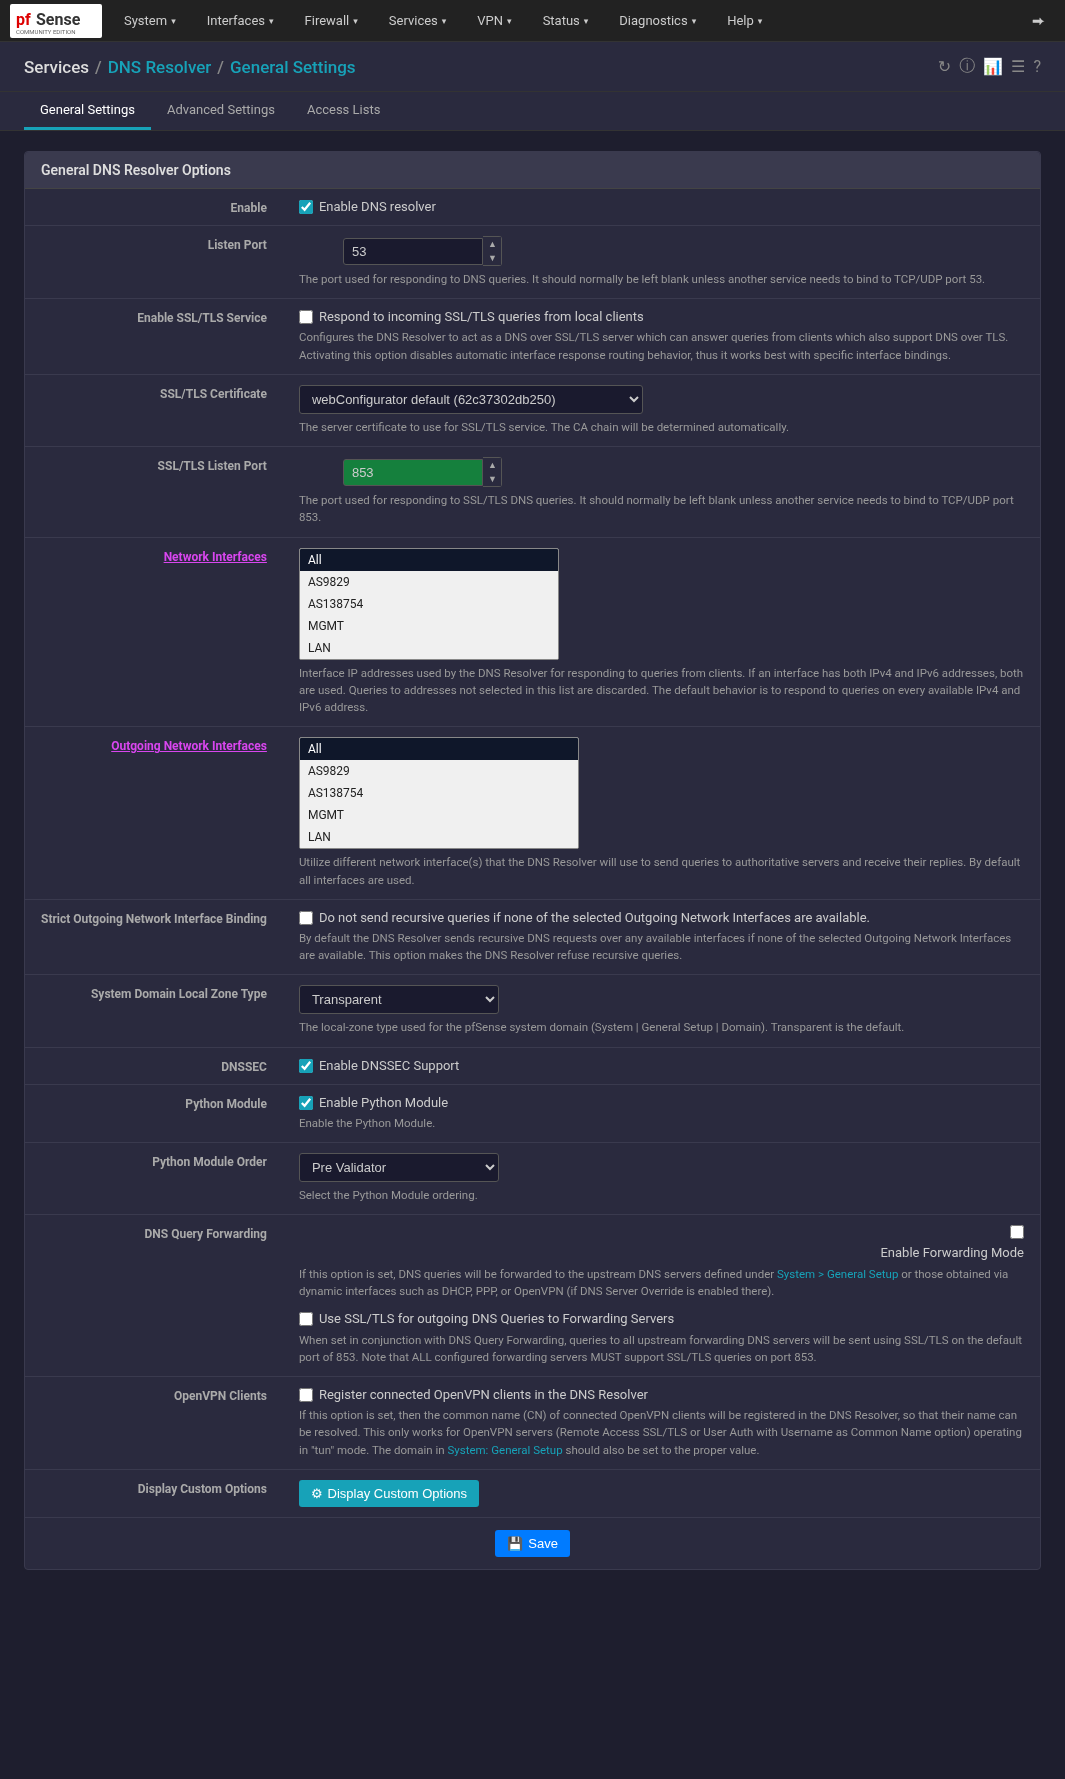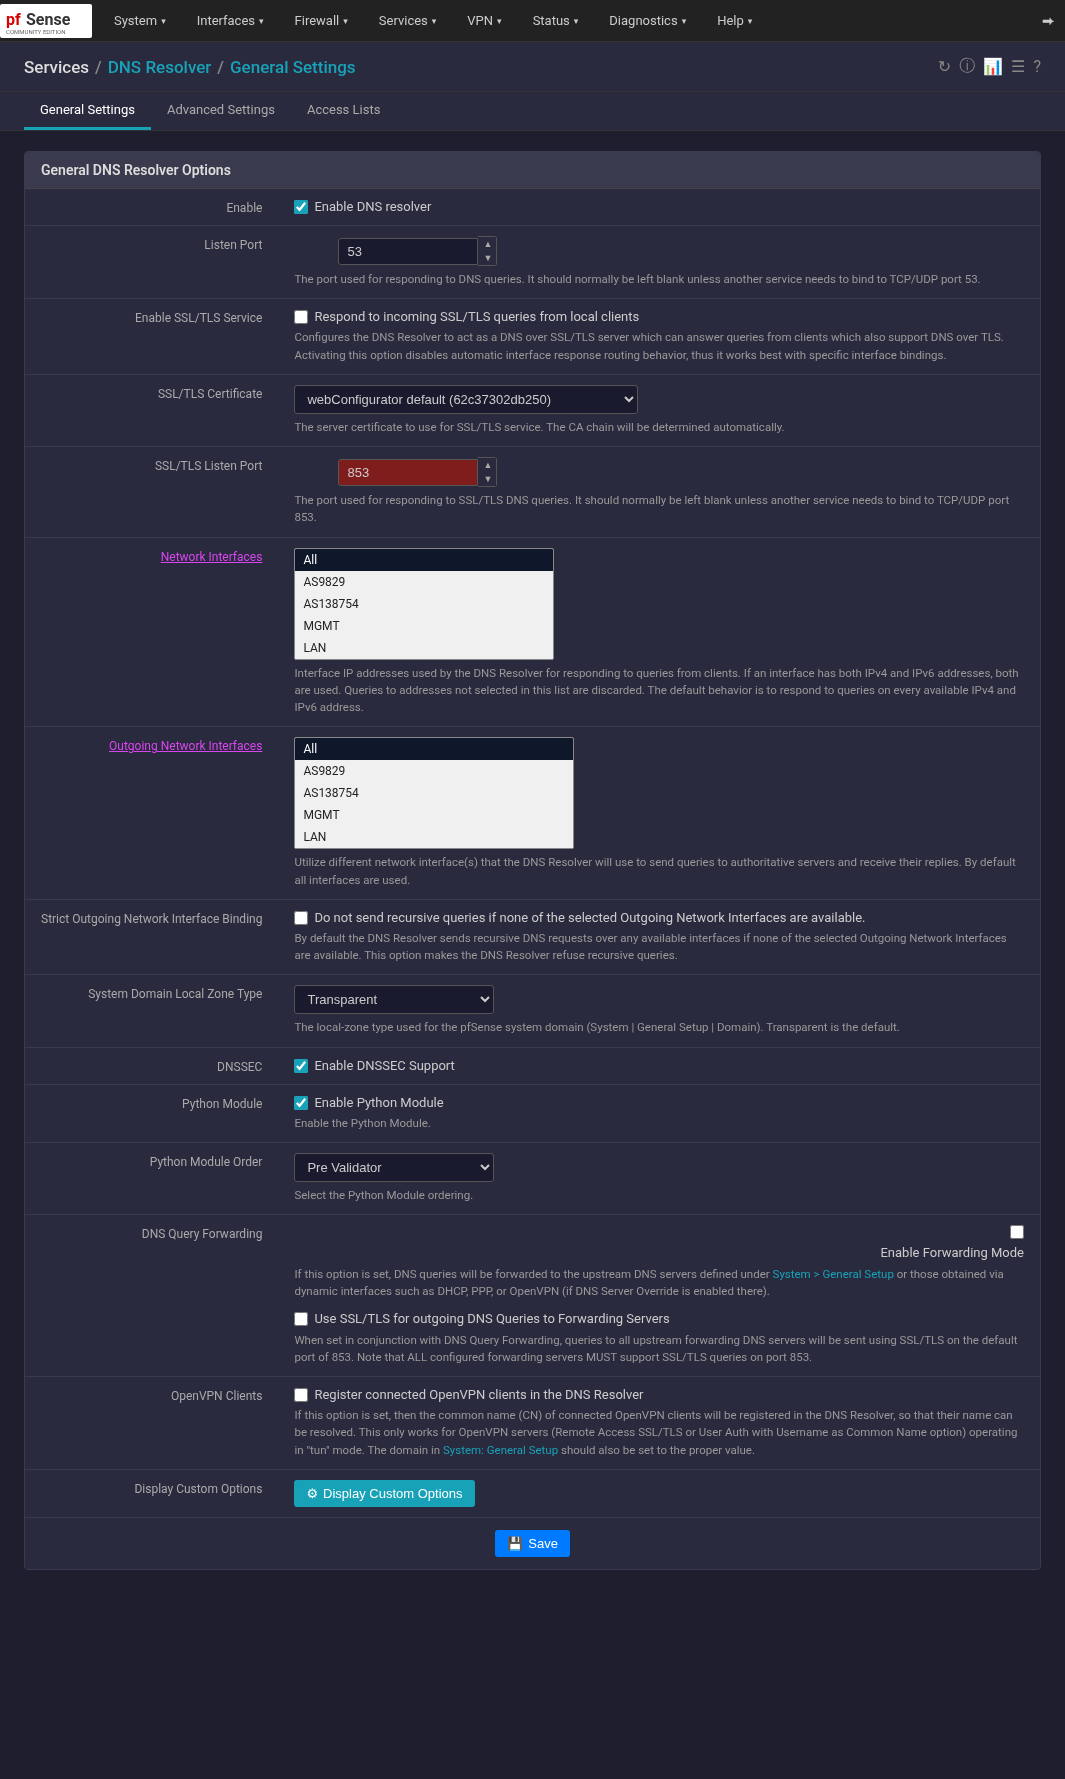--- a/index.html
+++ b/index.html
@@ -1,19 +1,19 @@
 <!DOCTYPE html>
 <html><head>
   <meta charset="utf-8">
   <style>
     * { box-sizing: border-box; margin: 0; padding: 0; }
     body { font-family: -apple-system, BlinkMacSystemFont, "Segoe UI", Roboto, sans-serif; font-size: 13px; background: #1a1a2e; color: #ccc; min-width: 1065px; }
 
     
-    .navbar { background: #222; border-bottom: 1px solid #333; display: flex; align-items: center; padding: 0 0; height: 42px; }
+    .navbar { background: #222; border-bottom: 1px solid #333; display: flex; align-items: center; padding: 0 10px; height: 42px; }
     .navbar-brand { background: #fff; padding: 3px 6px; margin-right: 12px; border-radius: 2px; display: flex; align-items: center; }
     .navbar-brand svg { width: 80px; height: 28px; }
     .nav-items { display: flex; gap: 11px; flex: 1; }
     .nav-item { color: #ccc; padding: 6px 10px; cursor: pointer; font-size: 13px; border-radius: 3px; display: flex; align-items: center; gap: 4px; }
     .nav-item .caret { font-size: 9px; }
     .nav-right { margin-left: auto; }
     .nav-right .nav-item { color: #ccc; }
 
     
     .breadcrumb-bar { background: #2a2a3e; padding: 14px 24px; display: flex; align-items: center; justify-content: space-between; border-bottom: 1px solid #333; }
@@ -36,21 +36,21 @@
     
     .card { background: #2a2a3e; border: 1px solid #3a3a4e; border-radius: 4px; margin-bottom: 20px; }
     .card-header { background: #3a3a4e; padding: 10px 16px; border-bottom: 1px solid #444; border-radius: 4px 4px 0 0; }
     .card-header h2 { font-size: 14px; font-weight: 600; color: #ddd; }
 
     
     .form-table { width: 100%; border-collapse: collapse; }
     .form-table tr { border-bottom: 1px solid #3a3a4e; }
     .form-table tr:last-child { border-bottom: none; }
     .form-table td { padding: 10px 16px; vertical-align: top; }
-    .form-table td:first-child { width: 180px; text-align: right; padding-right: 16px; color: #aaa; font-weight: 400; font-size: 12px; padding-top: 12px; white-space: nowrap; }
+    .form-table td:first-child { width: 180px; text-align: right; padding-right: 16px; color: #aaa; font-weight: 700; font-size: 12px; padding-top: 12px; white-space: nowrap; }
     .form-table td:first-child a { color: #d946ef; text-decoration: underline; cursor: pointer; }
     .form-table td:last-child { color: #ccc; }
     .help-text { font-size: 11.5px; color: #999; margin-top: 5px; line-height: 1.5; }
     .help-text a { color: #17a2b8; cursor: pointer; }
 
     
     input[type="text"], input[type="number"], select, .port-input {
       background: #1a1a2e; border: 1px solid #555; color: #ccc; padding: 5px 8px; border-radius: 3px; font-size: 13px; outline: none;
     }
     .spinner-wrap { display: flex; align-items: center; }
@@ -178,21 +178,21 @@
               <option>webConfigurator default (62c37302db250)</option>
             </select>
             <div class="help-text">The server certificate to use for SSL/TLS service. The CA chain will be determined automatically.</div>
           </td>
         </tr>
 
         <tr>
           <td>SSL/TLS Listen Port</td>
           <td>
             <div class="spinner-wrap">
-              <input type="number" value="853" style="width: 140px; border-radius: 3px 0px 0px 3px; border: 1px solid rgb(85, 85, 85); background: #7f1d1d; color: rgb(204, 204, 204); padding: 5px 8px;">
+              <input type="number" value="853" style="width: 140px; border-radius: 3px 0px 0px 3px; border: 1px solid rgb(85, 85, 85); background: #15803d; color: rgb(204, 204, 204); padding: 5px 8px;">
               <div class="spinner-btns">
                 <button>▲</button>
                 <button>▼</button>
               </div>
             </div>
             <div class="help-text">The port used for responding to SSL/TLS DNS queries. It should normally be left blank unless another service needs to bind to TCP/UDP port 853.</div>
           </td>
         </tr>
 
         <tr>

